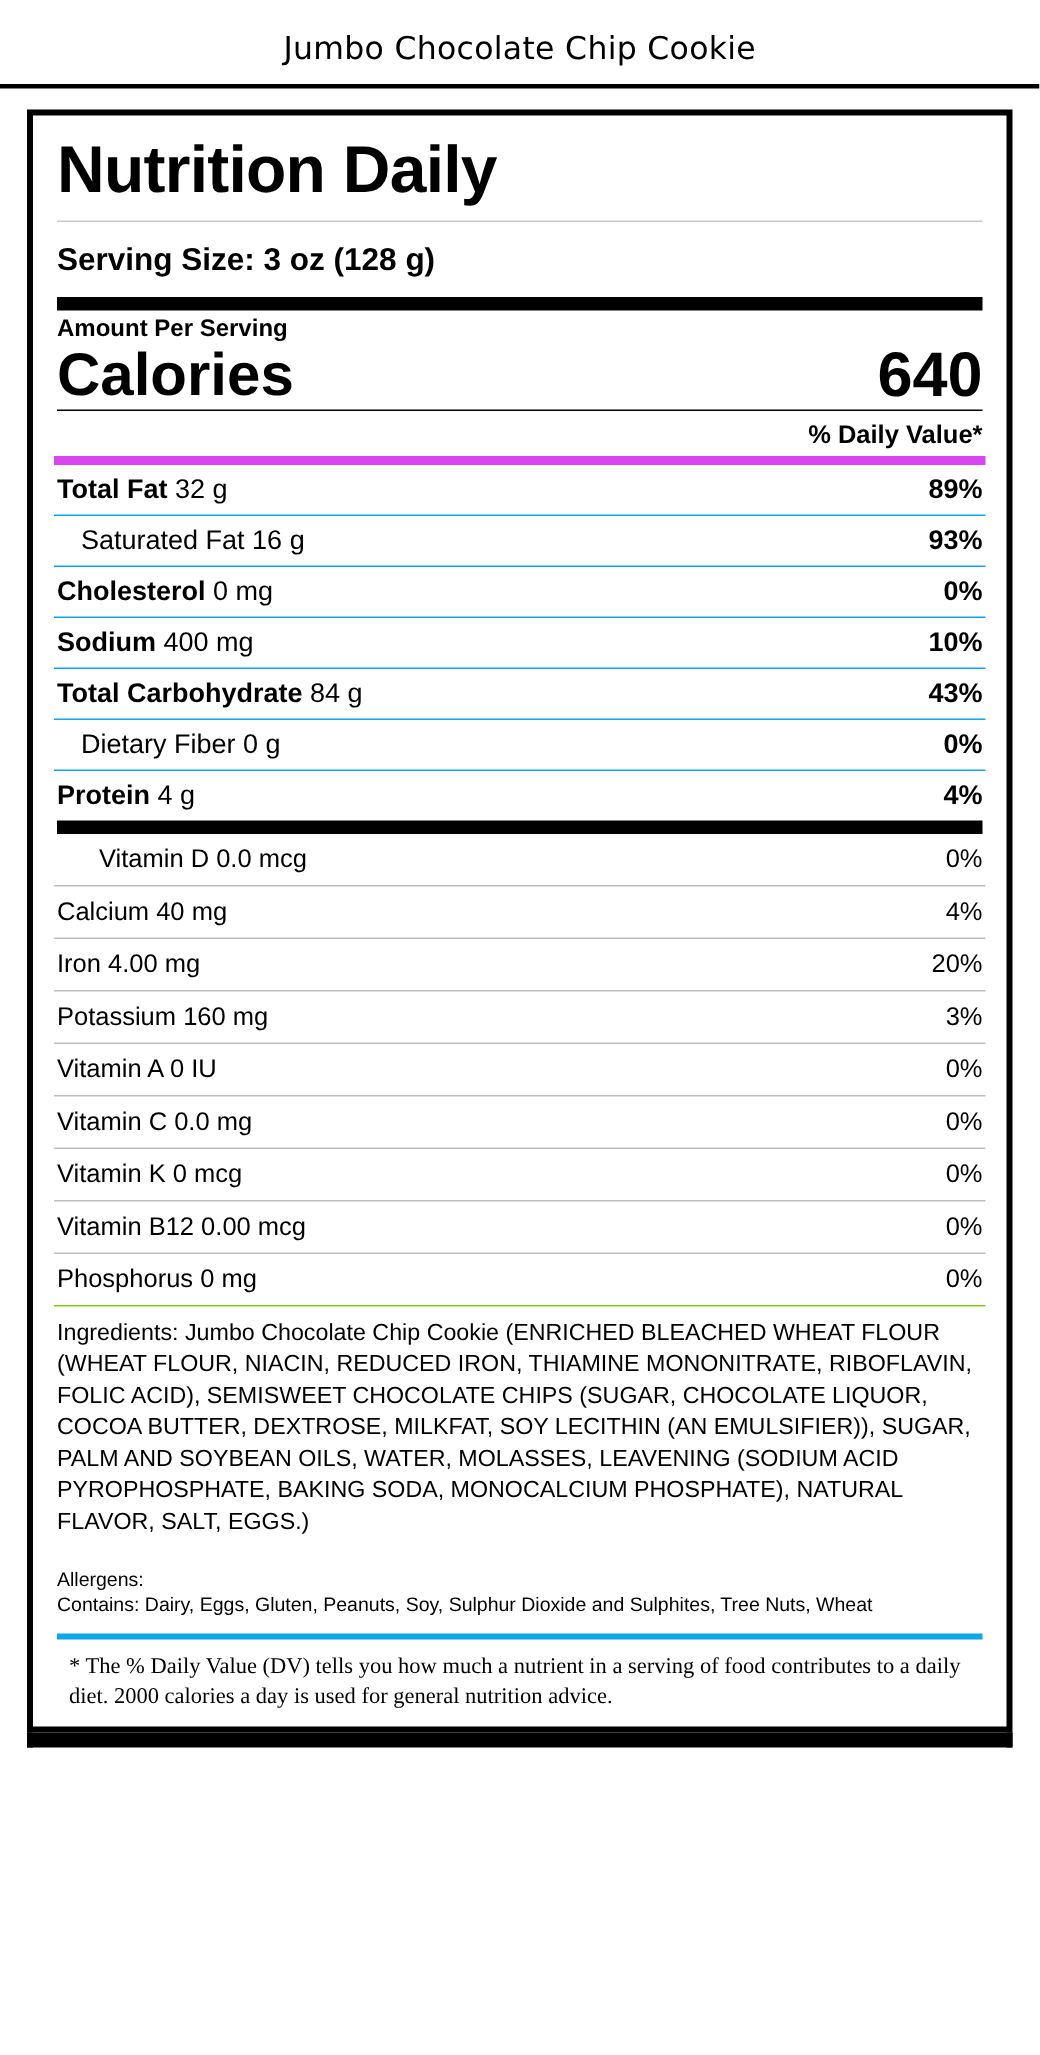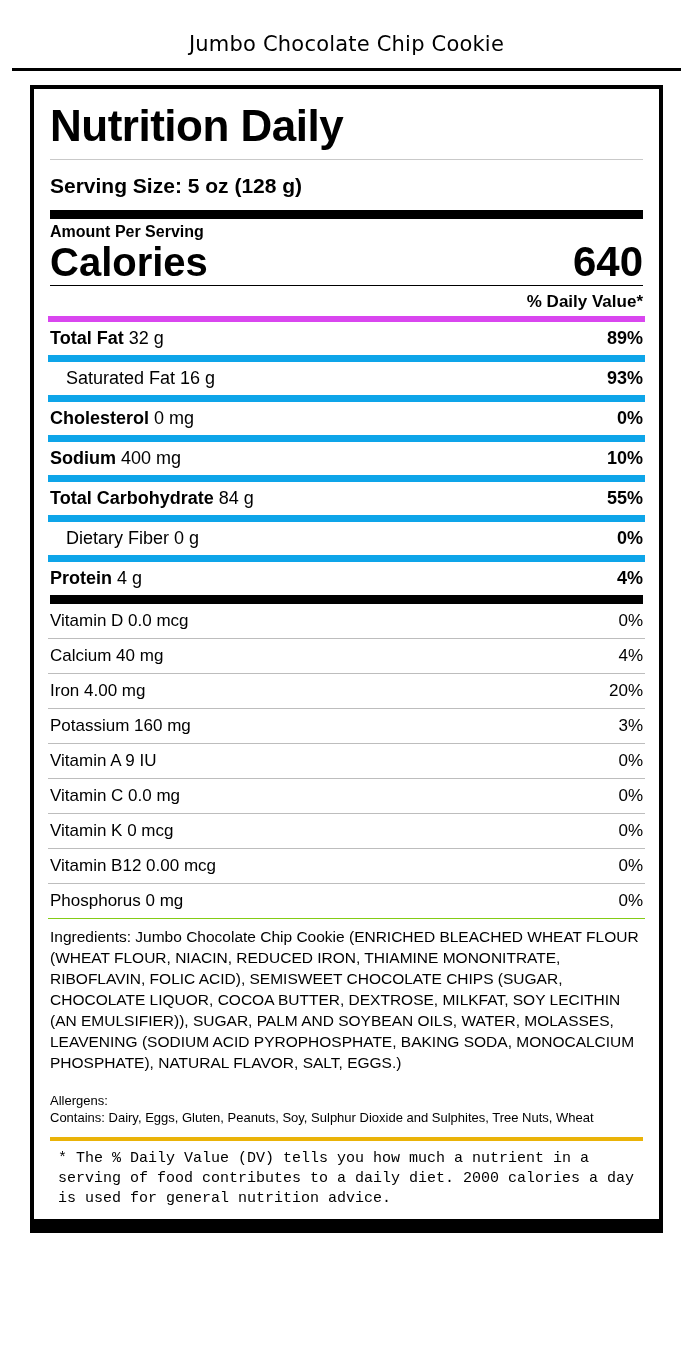--- a/index.html
+++ b/index.html
@@ -12,21 +12,21 @@
     width: 693px;
     height: 1370px;
     font-family: "DejaVu Sans", sans-serif;
     color: #000000;
     position: relative;
   }
 
   .page {
     width: 693px;
     height: 1370px;
-    padding: 12px;
+    padding: 0;
     position: relative;
   }
 
   .product-title {
     text-align: center;
     font-size: 21px;
     font-family: "DejaVu Sans", sans-serif;
     padding: 20px 0 12px 0;
     letter-spacing: 0.2px;
   }
@@ -97,21 +97,21 @@
     font-size: 17px;
     padding: 6px 2px 4px 2px;
   }
 
   .nrow {
     display: flex;
     justify-content: space-between;
     align-items: baseline;
     font-size: 18px;
     padding: 6px 2px 6px 2px;
-    border-top: 7px solid #0ea5e9;
+    border-top: 1px solid #0ea5e9;
   }
   .nrow.first { border-top: 6px solid #d946ef; }
   .nrow .nm { font-family: "Liberation Sans", sans-serif; }
   .nrow .nm b { font-weight: bold; }
   .nrow .pct {
     font-family: "Liberation Sans", sans-serif;
     font-weight: bold;
     font-size: 18px;
     white-space: nowrap;
   }
@@ -120,41 +120,41 @@
   .vrow {
     display: flex;
     justify-content: space-between;
     align-items: baseline;
     font-size: 17px;
     padding: 7px 2px 7px 2px;
     border-top: 1px solid #bdbdbd;
     font-family: "Liberation Sans", sans-serif;
   }
   .vrow .pct { font-weight: normal; }
-  .vrow.first-v { border-top: none; }
+  .vrow.first-v { border-top: none; margin-left: 28px; }
 
   .ing-block {
     border-top: 1px solid #84cc16;
     padding: 8px 2px 4px 2px;
     font-family: "Liberation Sans", sans-serif;
     font-size: 15.5px;
     line-height: 1.35;
   }
   .allerg-block {
     padding: 14px 2px 10px 2px;
     font-family: "Liberation Sans", sans-serif;
     font-size: 13px;
     line-height: 1.35;
   }
 
   .footnote {
-    border-top: 4px solid #eab308;
+    border-top: 4px solid #0ea5e9;
     margin: 0 2px;
     padding: 8px 4px 10px 8px;
-    font-family: Liberation Mono, monospace;
+    font-family: Liberation Serif, serif;
     font-size: 15px;
     line-height: 1.35;
   }
 
   .bottom-bar {
     margin: 0 18px;
     height: 10px;
     background: #000;
     border-left: 4px solid #000;
     border-right: 4px solid #000;
@@ -166,21 +166,21 @@
 <div class="page">
 
   <div class="product-title">Jumbo Chocolate Chip Cookie</div>
   <div class="title-rule"></div>
 
   <div class="label-box">
 
     <div class="nf-title">Nutrition Daily</div>
     <div class="hr-thin"></div>
 
-    <div class="serving">Serving Size: 5 oz (128 g)</div>
+    <div class="serving">Serving Size: 3 oz (128 g)</div>
 
     <div class="hr-thick"></div>
 
     <div class="amount-per">Amount Per Serving</div>
 
     <div class="calories-row">
       <div class="calories-label">Calories</div>
       <div class="calories-value">640</div>
     </div>
 
@@ -200,21 +200,21 @@
         <div class="nrow">
           <div class="nm"><b>Cholesterol</b> 0 mg</div>
           <div class="pct">0%</div>
         </div>
         <div class="nrow">
           <div class="nm"><b>Sodium</b> 400 mg</div>
           <div class="pct">10%</div>
         </div>
         <div class="nrow">
           <div class="nm"><b>Total Carbohydrate</b> 84 g</div>
-          <div class="pct">55%</div>
+          <div class="pct">43%</div>
         </div>
         <div class="nrow">
           <div class="nm indent">Dietary Fiber 0 g</div>
           <div class="pct">0%</div>
         </div>
         <div class="nrow">
           <div class="nm"><b>Protein</b> 4 g</div>
           <div class="pct">4%</div>
         </div>
       </div>
@@ -232,21 +232,21 @@
         </div>
         <div class="vrow">
           <div>Iron 4.00 mg</div>
           <div class="pct">20%</div>
         </div>
         <div class="vrow">
           <div>Potassium 160 mg</div>
           <div class="pct">3%</div>
         </div>
         <div class="vrow">
-          <div>Vitamin A 9 IU</div>
+          <div>Vitamin A 0 IU</div>
           <div class="pct">0%</div>
         </div>
         <div class="vrow">
           <div>Vitamin C 0.0 mg</div>
           <div class="pct">0%</div>
         </div>
         <div class="vrow">
           <div>Vitamin K 0 mcg</div>
           <div class="pct">0%</div>
         </div>

